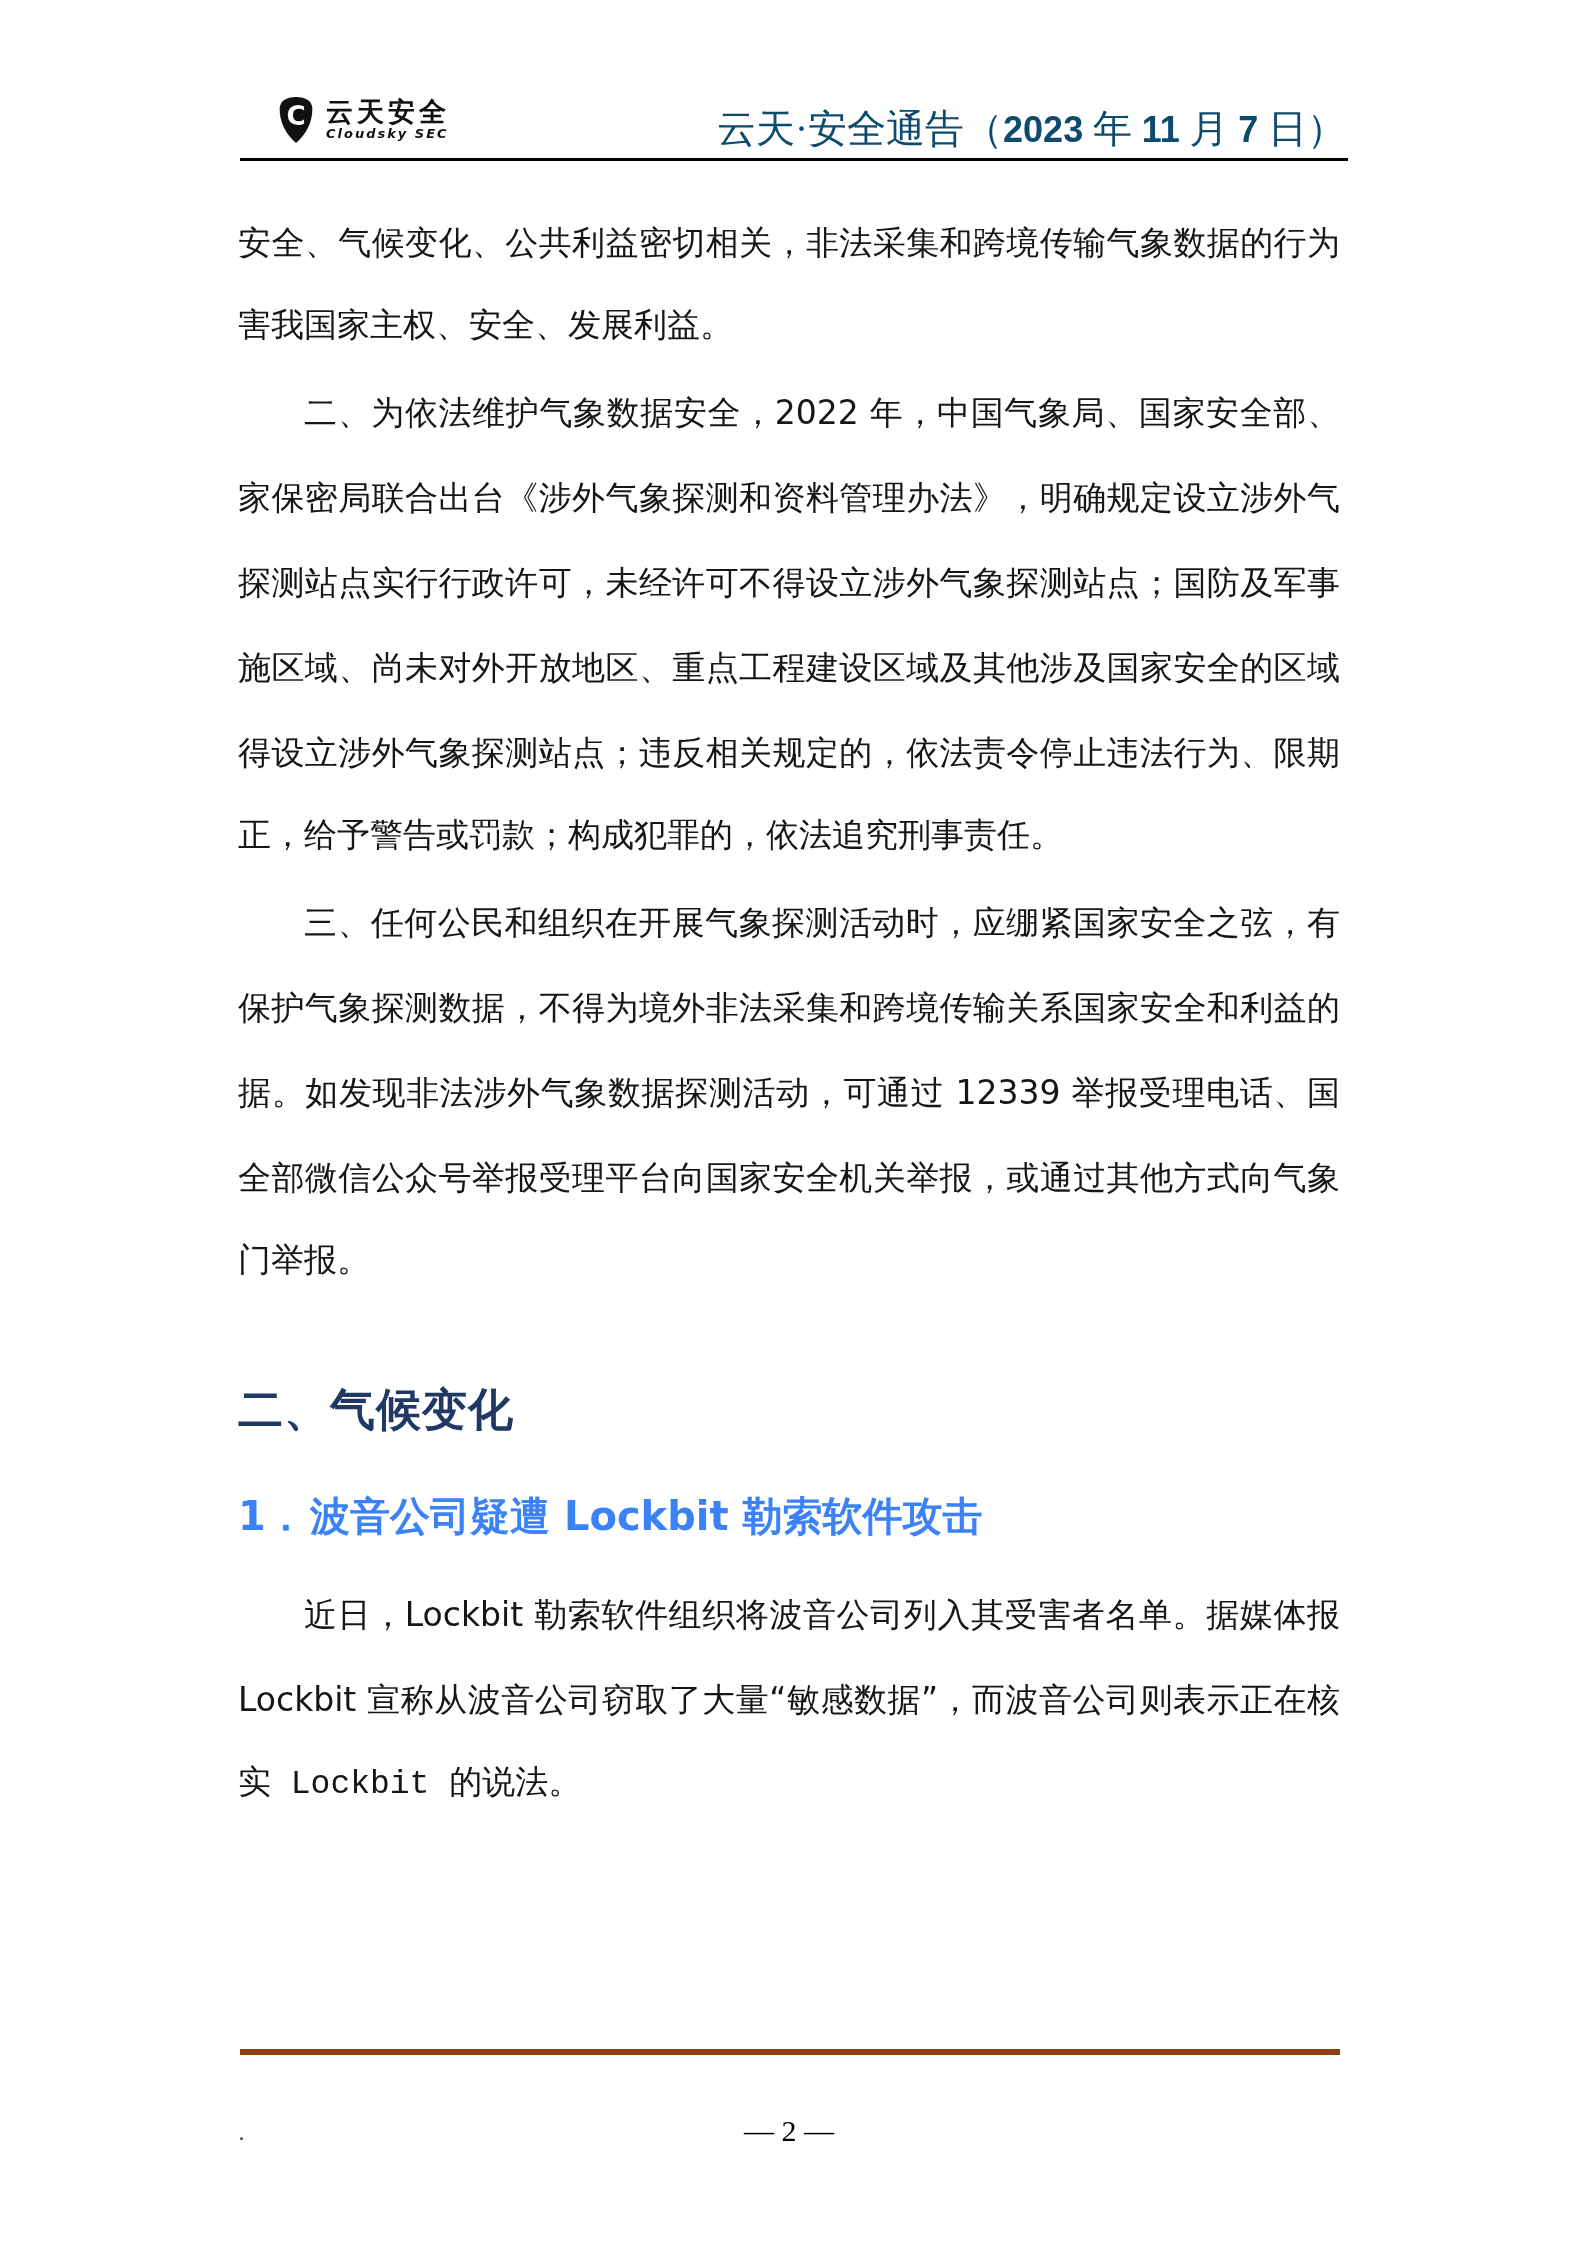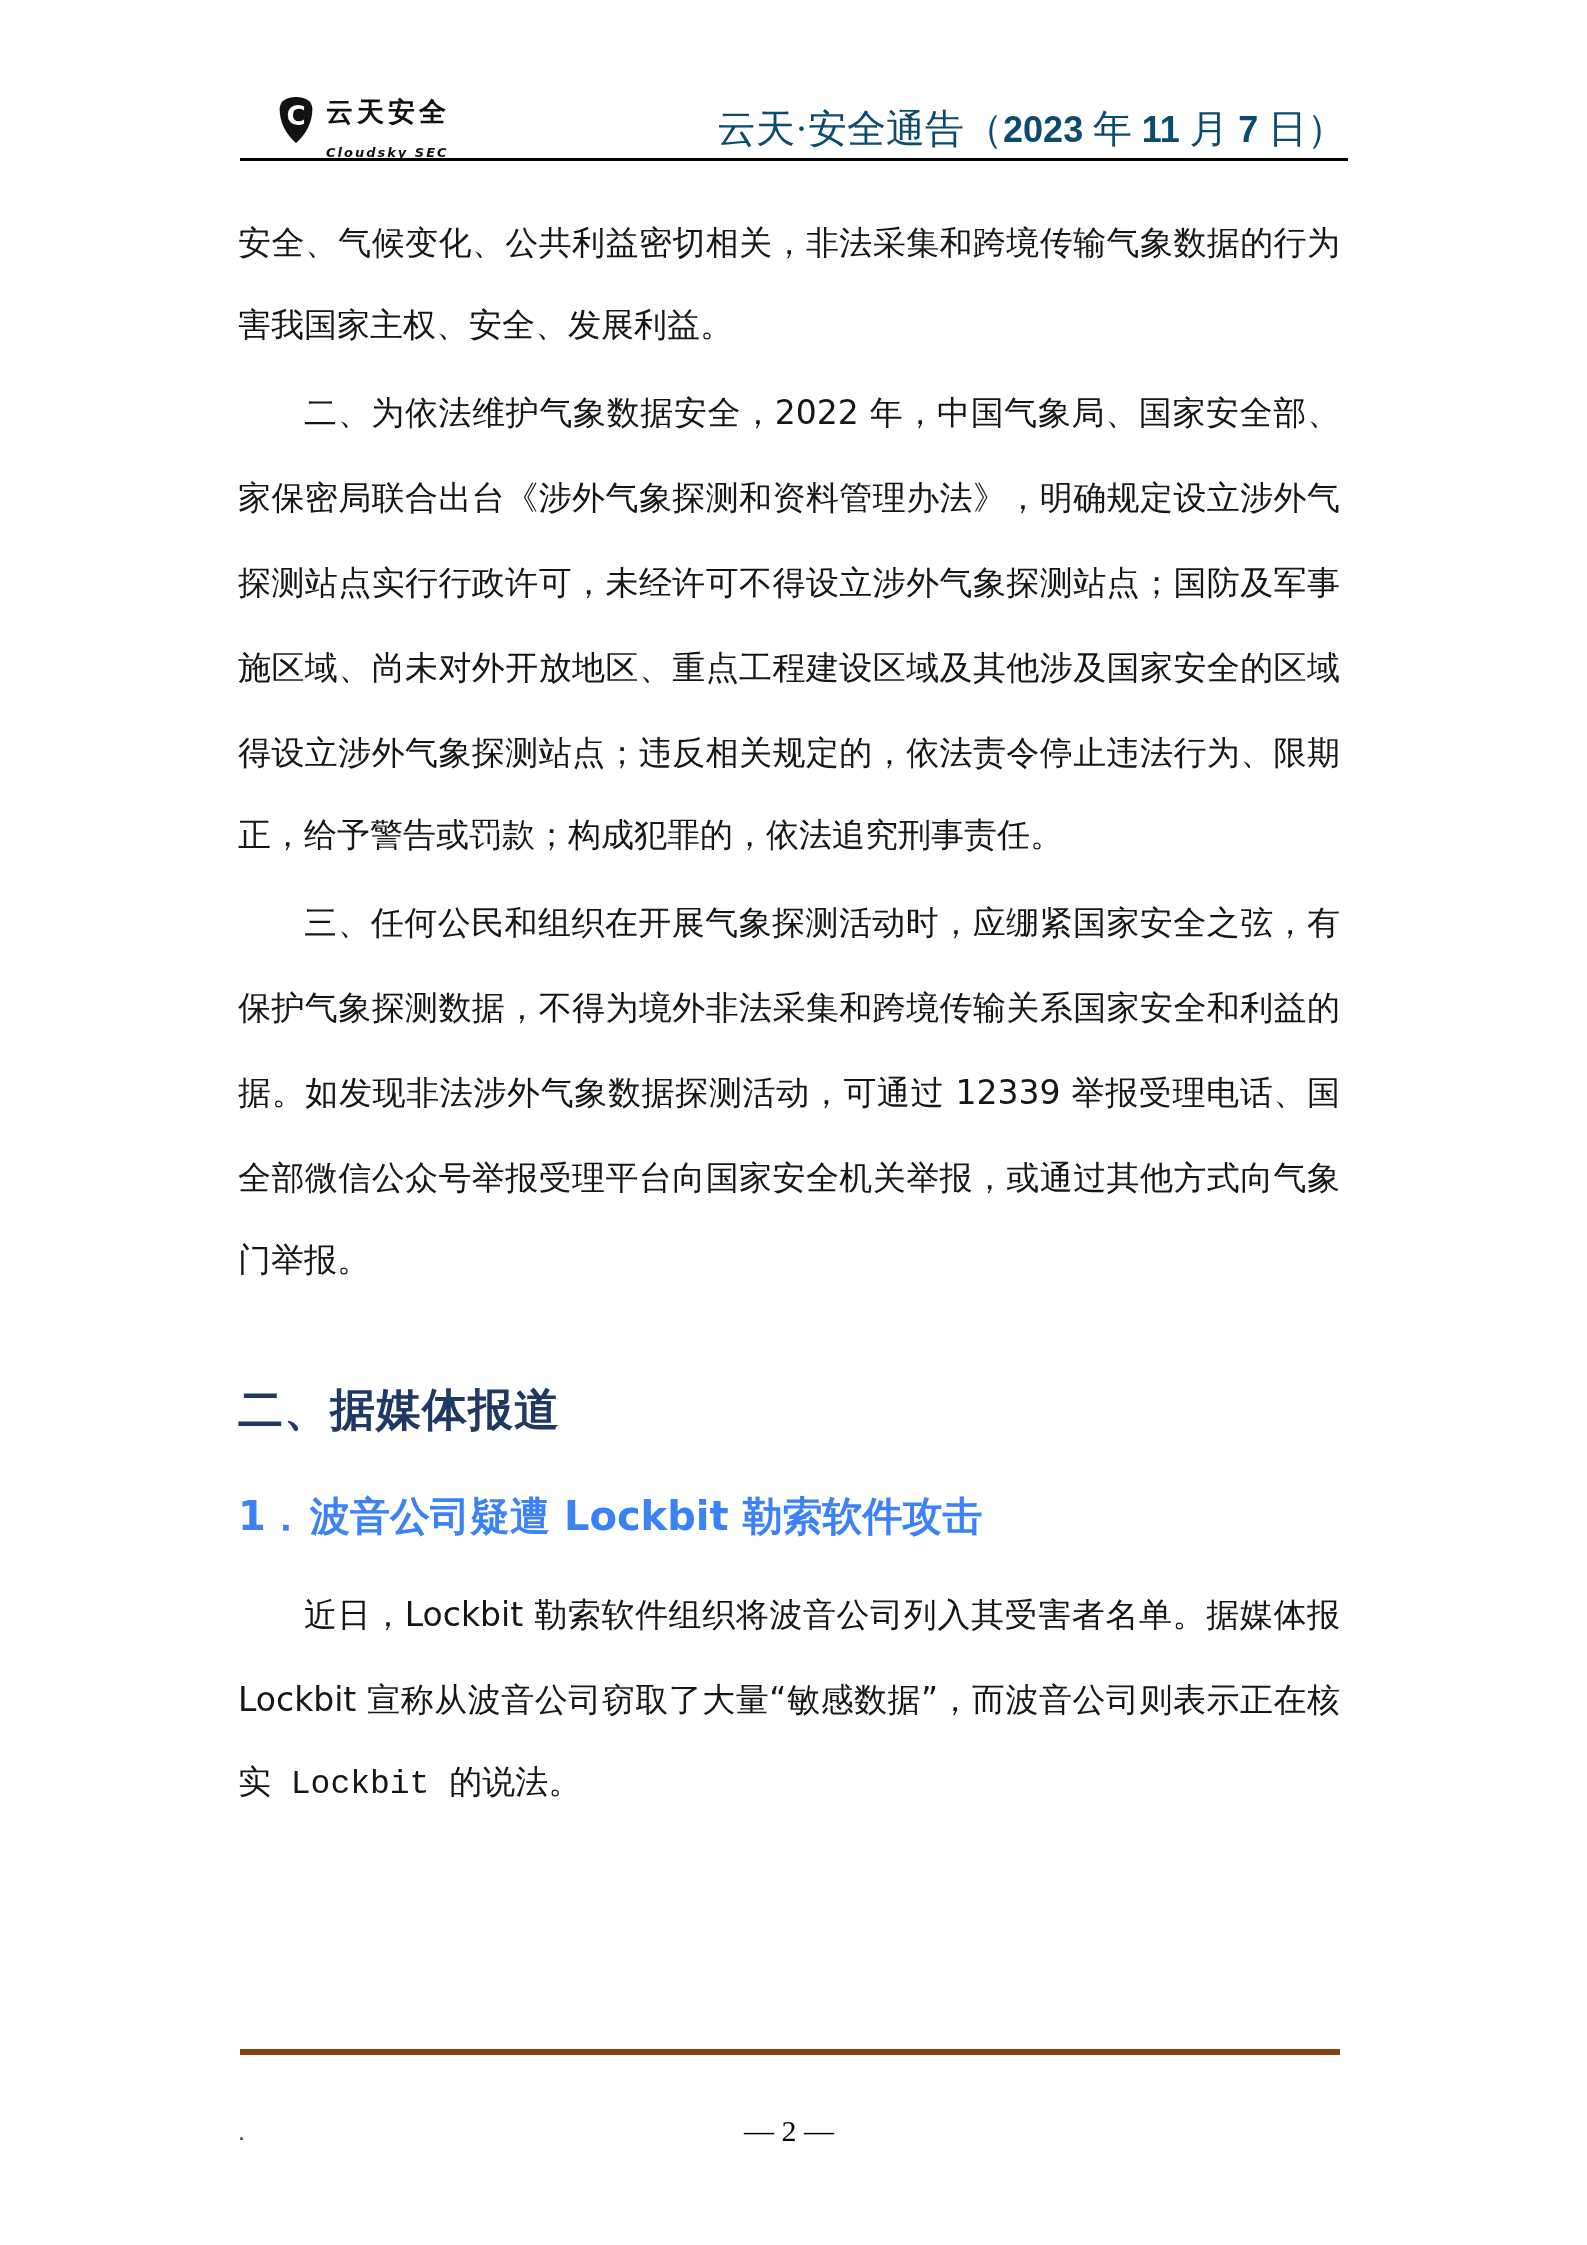--- a/index.html
+++ b/index.html
@@ -17,21 +17,21 @@
     display: flex; align-items: flex-start; gap: 10px;
   }
   .logo svg { display: block; }
   .logo-text { display: flex; flex-direction: column; justify-content: center; padding-top: 2px; }
   .brand-cn {
     font-weight: bold; font-size: 27px; letter-spacing: 4px;
     color: #111; line-height: 1.05;
   }
   .brand-en {
     font-size: 13px; font-style: italic; font-weight: bold;
-    letter-spacing: 2px; color: #111; margin-top: 19px;
+    letter-spacing: 2px; color: #111; margin-top: 0;
   }
   .header-title {
     position: absolute; left: 238px; top: 102px; width: 1108px;
     text-align: right;
     font-family: "Liberation Serif", "DejaVu Serif", serif;
     font-size: 39px; color: #0c4a6e; white-space: nowrap;
   }
   .header-title .num {
     font-family: "Liberation Sans", "DejaVu Sans", sans-serif;
     font-weight: bold; font-size: 36px;
@@ -120,21 +120,21 @@
   <div class="line jl">得设立涉外气象探测站点；违反相关规定的，依法责令停止违法行为、限期改</div>
   <div class="line last">正，给予警告或罚款；构成犯罪的，依法追究刑事责任。</div>
 
   <div class="line jl ind">三、任何公民和组织在开展气象探测活动时，应绷紧国家安全之弦，有效</div>
   <div class="line jl">保护气象探测数据，不得为境外非法采集和跨境传输关系国家安全和利益的数</div>
   <div class="line jl">据。如发现非法涉外气象数据探测活动，可通过 12339 举报受理电话、国家安</div>
   <div class="line jl">全部微信公众号举报受理平台向国家安全机关举报，或通过其他方式向气象部</div>
   <div class="line last">门举报。</div>
 </div>
 
-<div class="section-heading">二、据媒体报道</div>
+<div class="section-heading">二、气候变化</div>
 
 <div class="item-heading">
   <span class="item-num">1．</span><span>波音公司疑遭 Lockbit 勒索软件攻击</span>
 </div>
 
 <div class="bodytext bt-item">
   <div class="line jl ind">近日，Lockbit 勒索软件组织将波音公司列入其受害者名单。据媒体报道，</div>
   <div class="line jl">Lockbit 宣称从波音公司窃取了大量“敏感数据”，而波音公司则表示正在核</div>
   <div class="line last">实 Lockbit 的说法。</div>
 </div>

